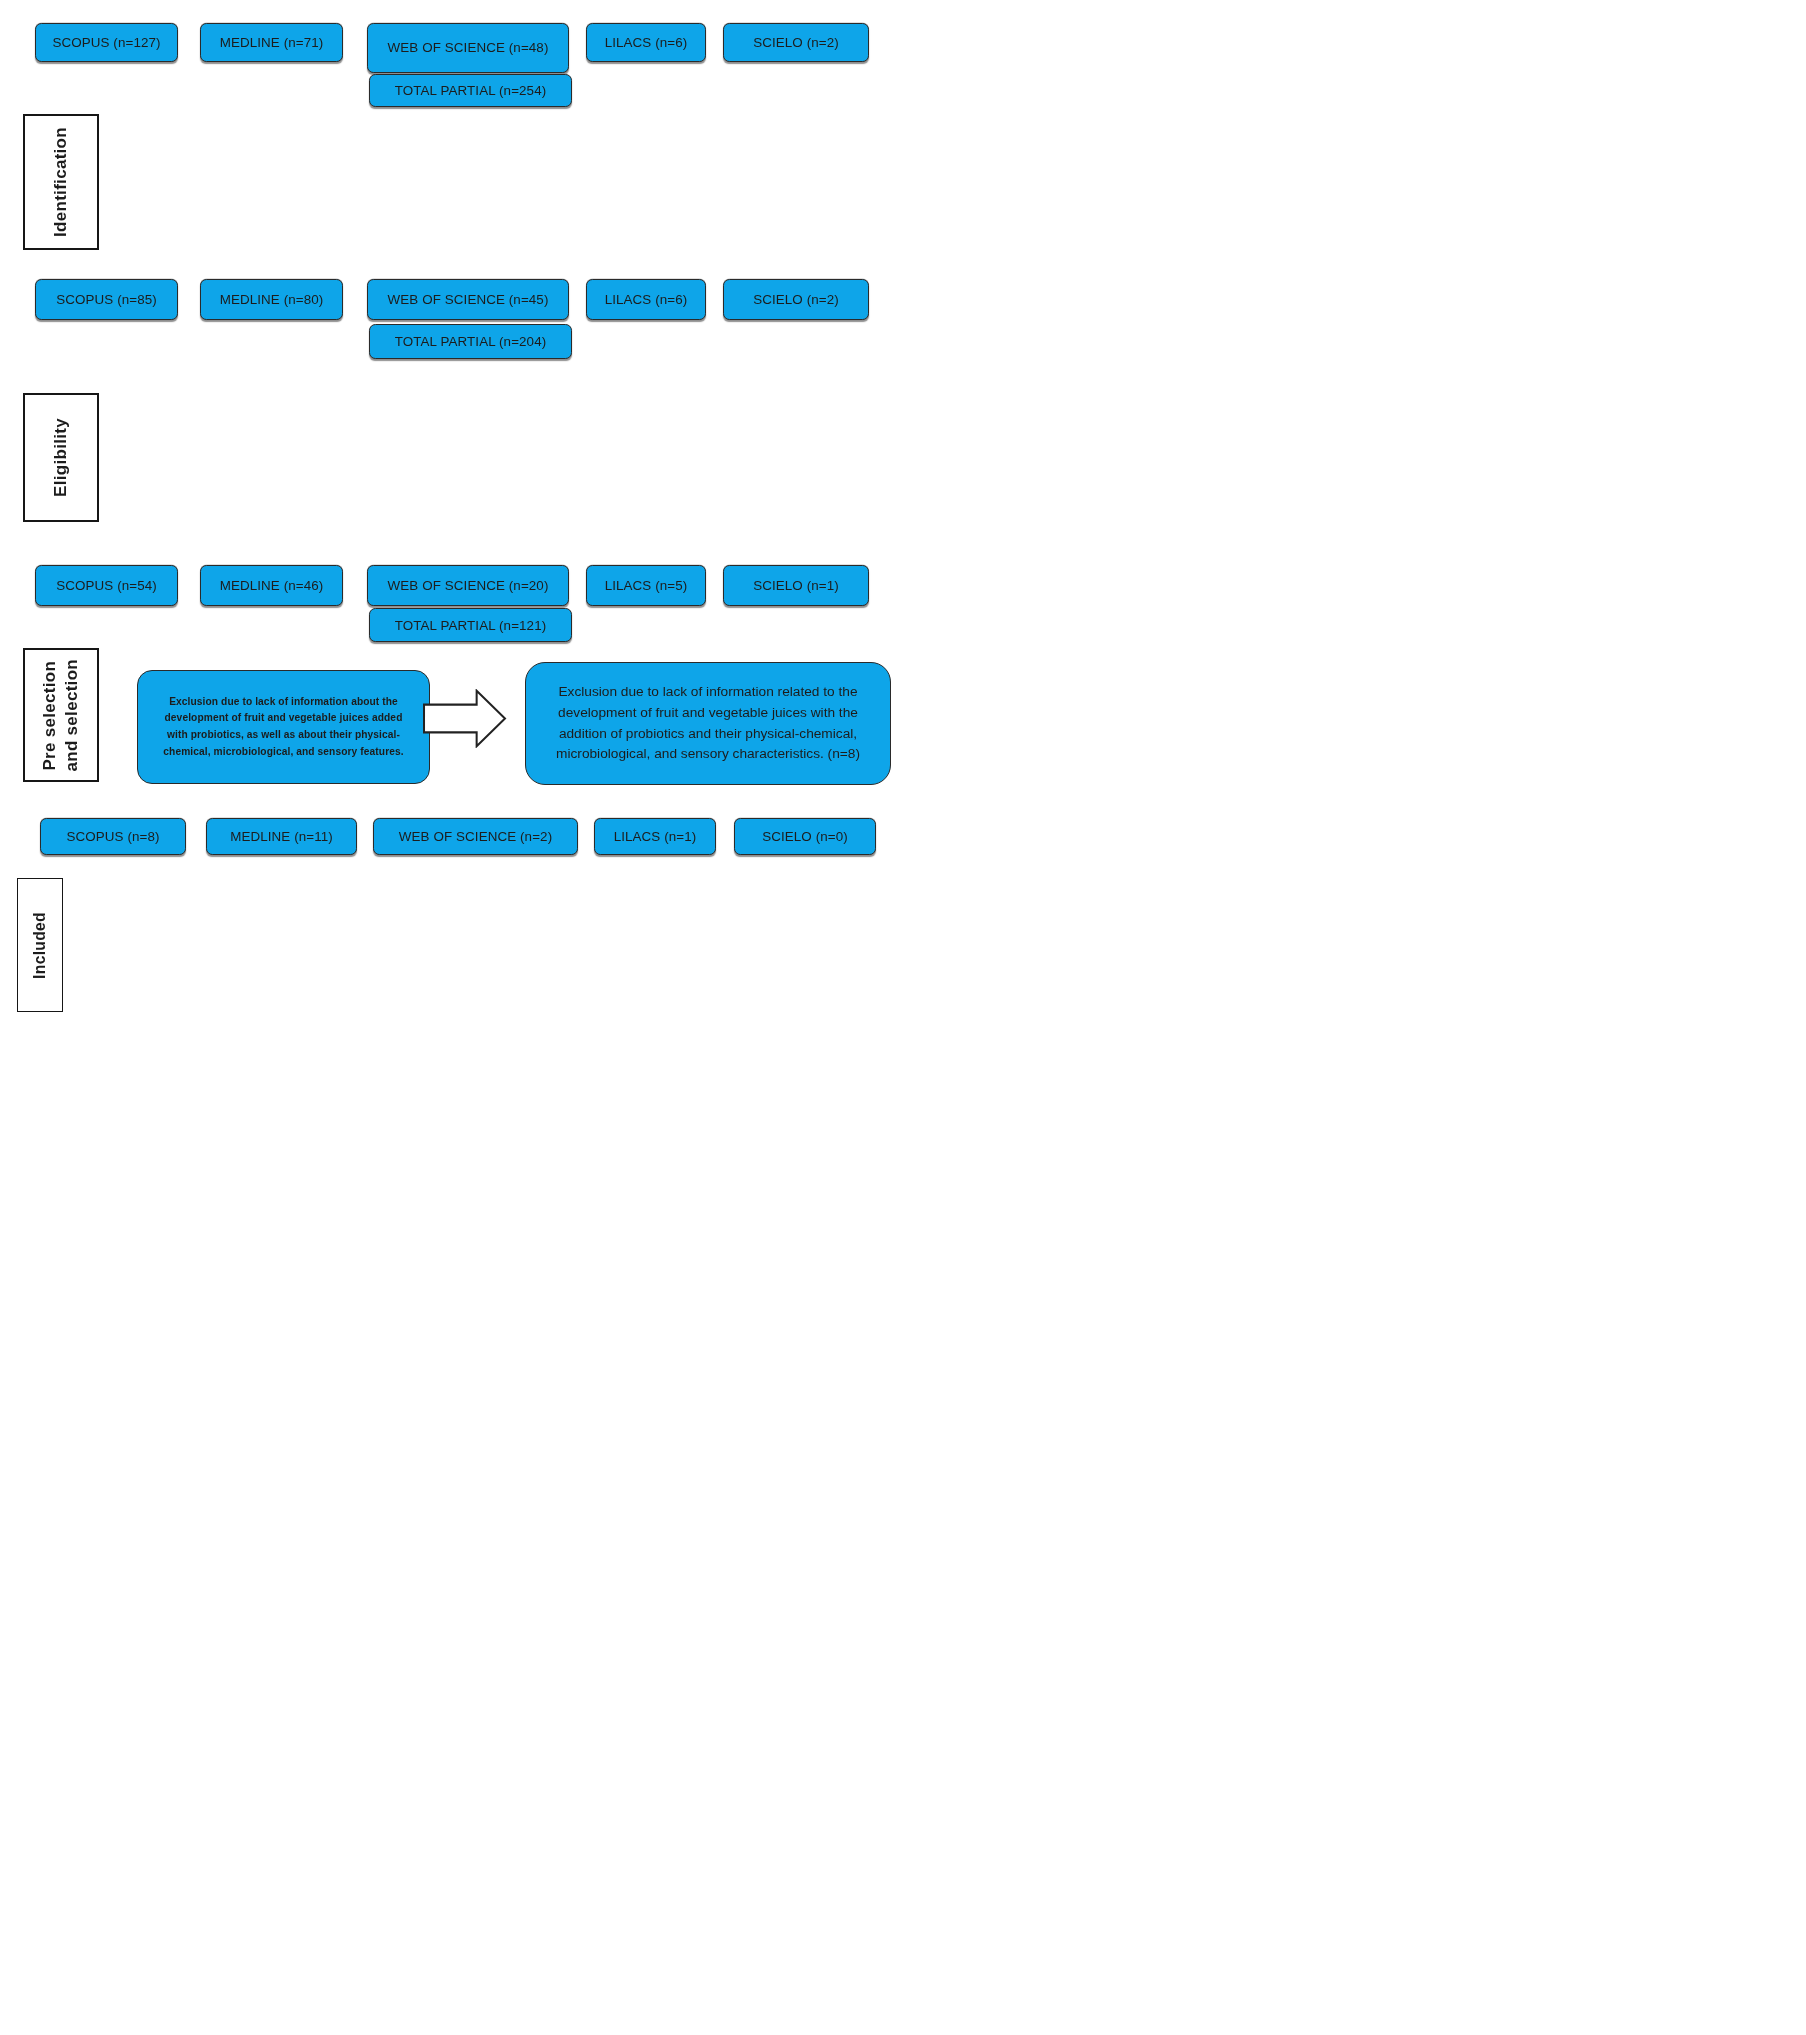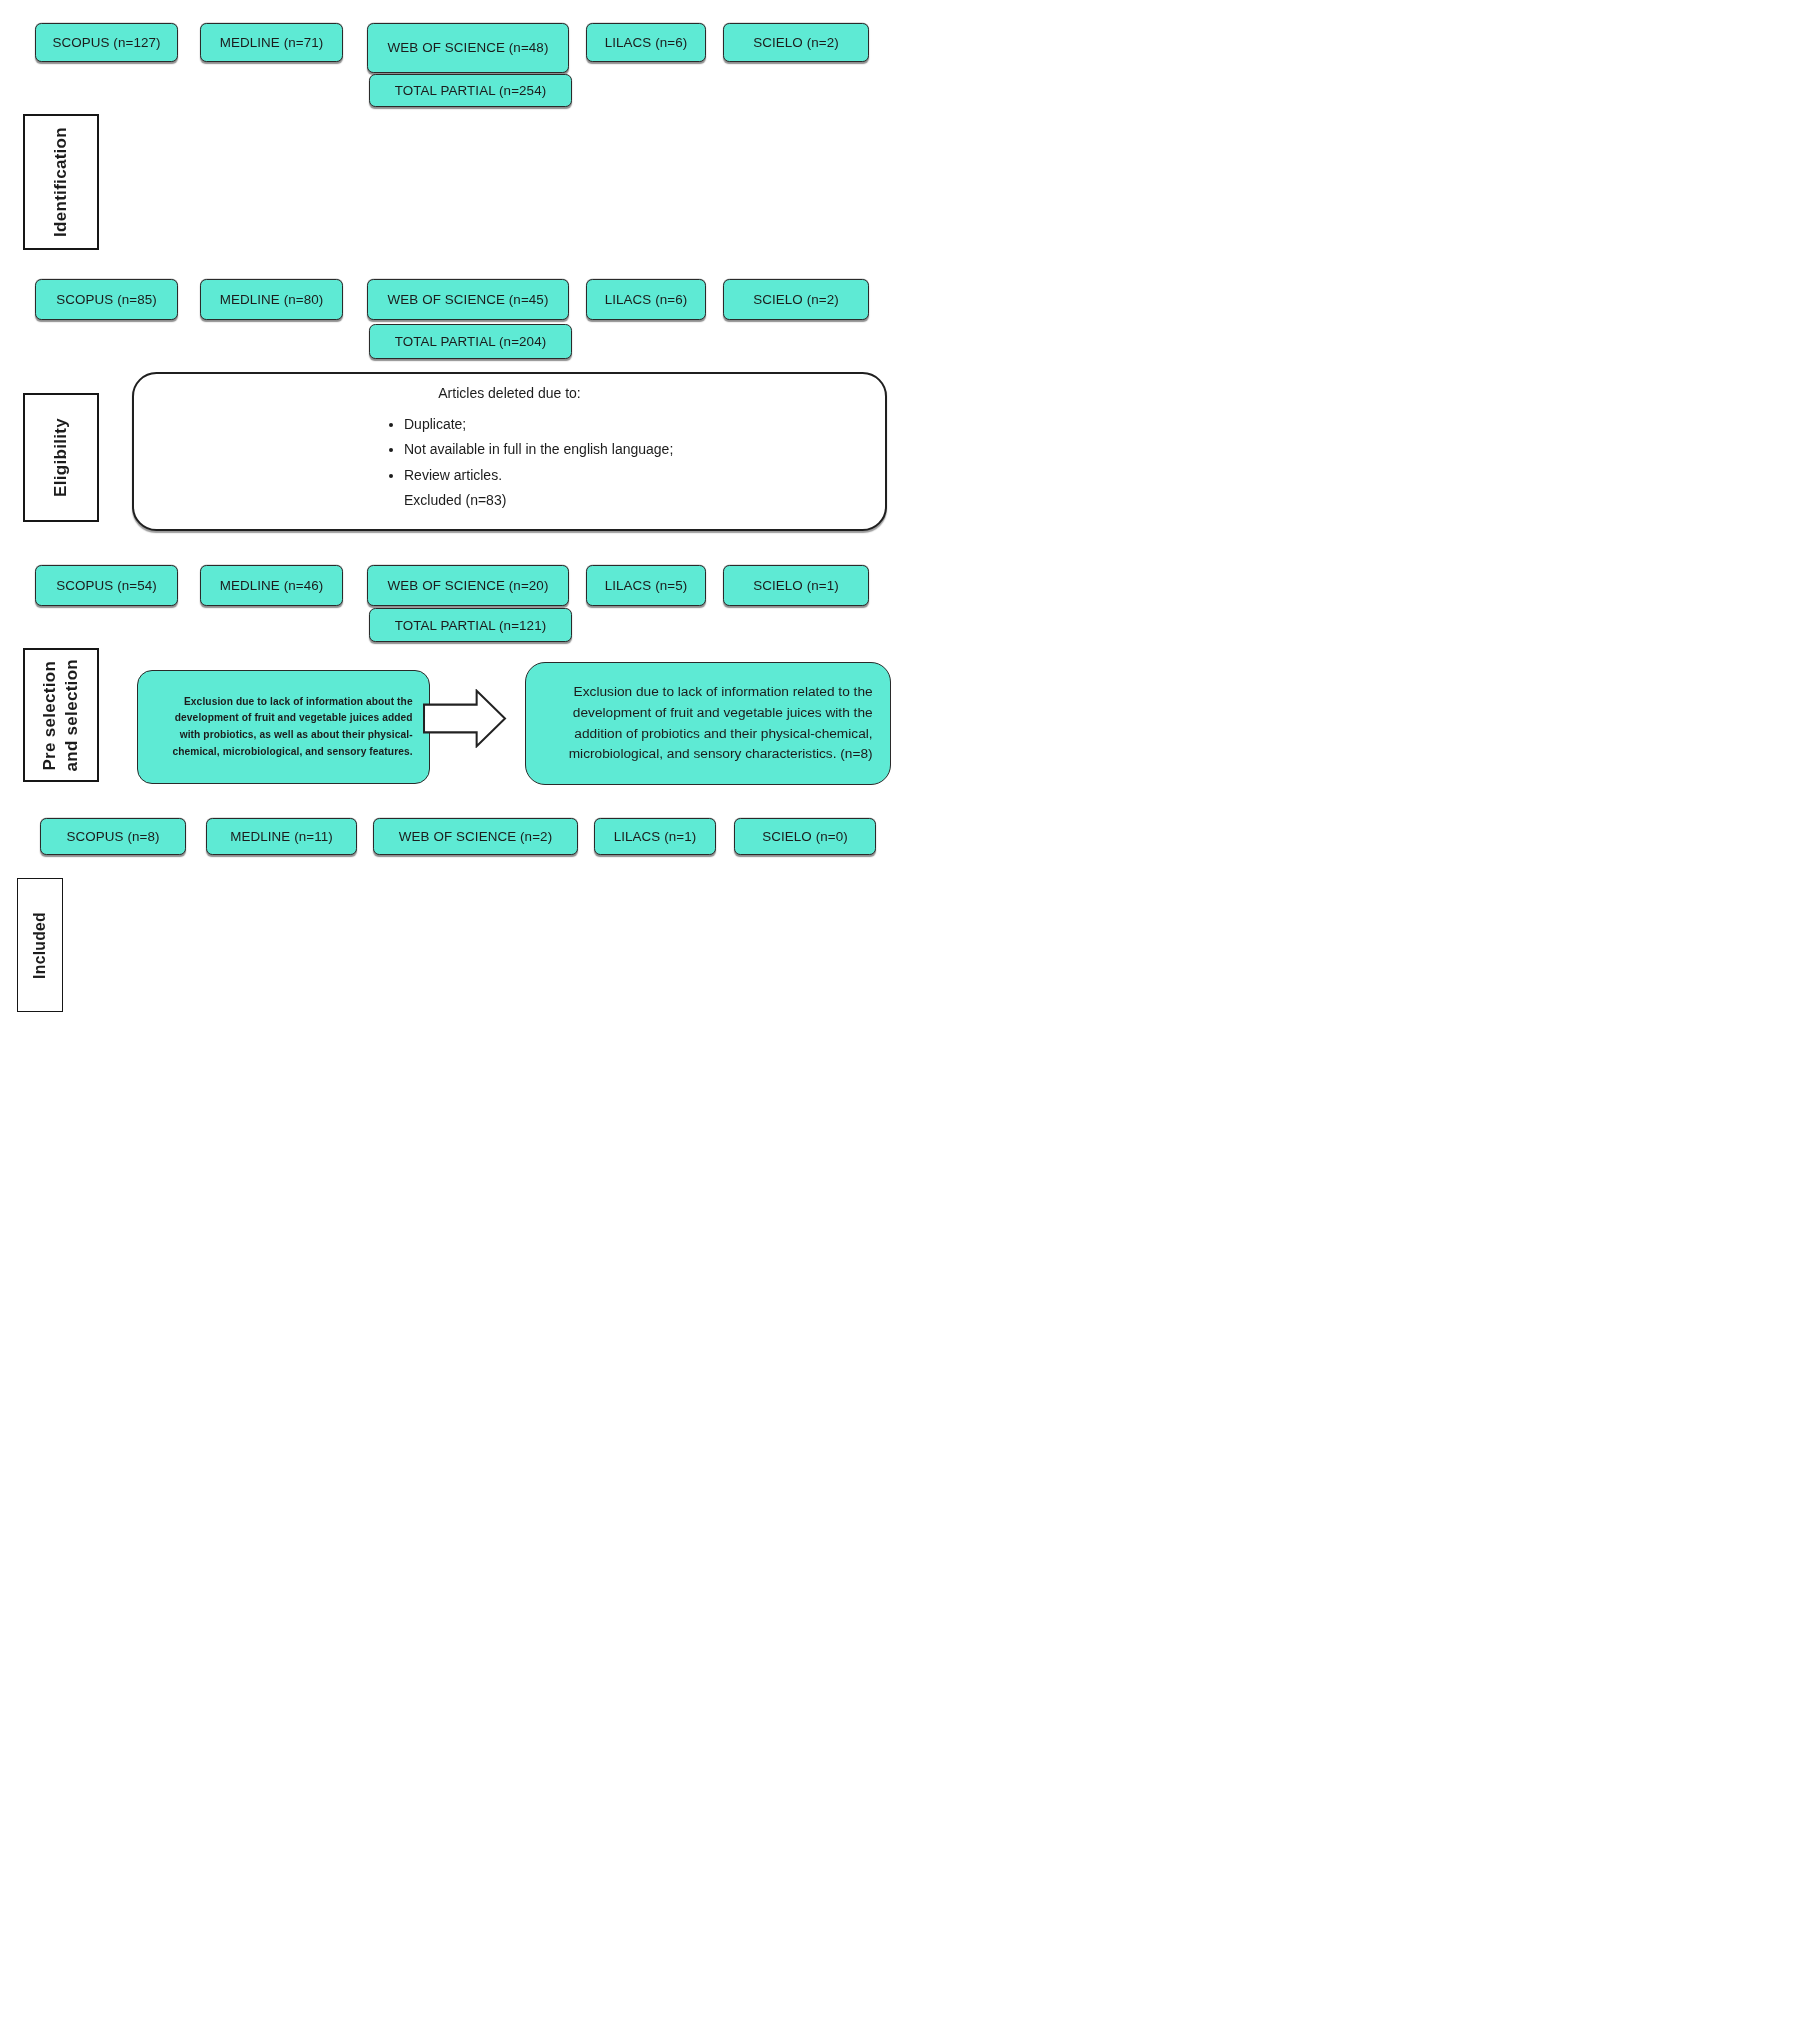--- a/index.html
+++ b/index.html
@@ -6,25 +6,25 @@
   .canvas{
     position:relative;
     width:903px;height:1018px;
     background:#ffffff;
     font-family:"Liberation Sans", sans-serif;
     color:#1c1c1c;
     overflow:hidden;
   }
   .box{
     position:absolute;
-    background:#5eead4;
+    background:#0ea5e9;
     border:1.7px solid #2a2a2a;
     box-sizing:border-box;
     display:flex;align-items:center;justify-content:center;
-    text-align:right;
+    text-align:center;
   }
   .db{
     border-radius:6.4px;
     font-size:13.4px;
     box-shadow:0 1.7px 1.2px -0.6px rgba(0,0,0,.45), 0 -0.6px 0 rgba(0,0,0,.25);
     letter-spacing:0.1px;
   }
   .total{
     border-radius:6.4px;
     font-size:13.4px;
@@ -119,29 +119,20 @@
   <div class="box db" style="left:367px;top:279px;width:202px;height:41px;">WEB OF SCIENCE (n=45)</div>
   <div class="box db" style="left:586px;top:279px;width:120px;height:41px;">LILACS (n=6)</div>
   <div class="box db" style="left:723px;top:279px;width:146px;height:41px;">SCIELO  (n=2)</div>
 
   <div class="box total" style="left:369px;top:324px;width:203px;height:35px;">TOTAL PARTIAL (n=204)</div>
 
   <div class="stage-label" style="left:22.7px;top:393px;width:76px;height:129px;">
     <div class="vtext">Eligibility</div>
   </div>
 
-  <div class="bigbox elig" style="left:132px;top:372px;width:755px;height:159px;">
-    <div class="title">Articles deleted due to:</div>
-    <ul>
-      <li>Duplicate;</li>
-      <li>Not available in full in the english language;</li>
-      <li>Review articles.</li>
-    </ul>
-    <div class="footnote">Excluded (n=83)</div>
-  </div>
 
   <div class="box db" style="left:35px;top:565px;width:143px;height:41px;">SCOPUS (n=54)</div>
   <div class="box db" style="left:200px;top:565px;width:143px;height:41px;">MEDLINE (n=46)</div>
   <div class="box db" style="left:367px;top:565px;width:202px;height:41px;">WEB OF SCIENCE (n=20)</div>
   <div class="box db" style="left:586px;top:565px;width:120px;height:41px;">LILACS (n=5)</div>
   <div class="box db" style="left:723px;top:565px;width:146px;height:41px;">SCIELO  (n=1)</div>
 
   <div class="box total" style="left:369px;top:608px;width:203px;height:34px;">TOTAL PARTIAL (n=121)</div>
 
   <div class="stage-label" style="left:22.7px;top:648px;width:76px;height:134px;">

